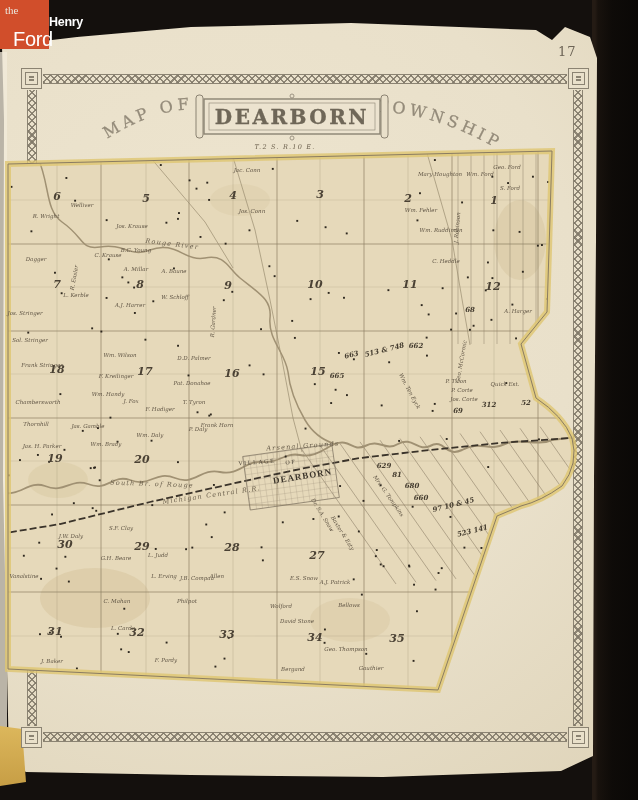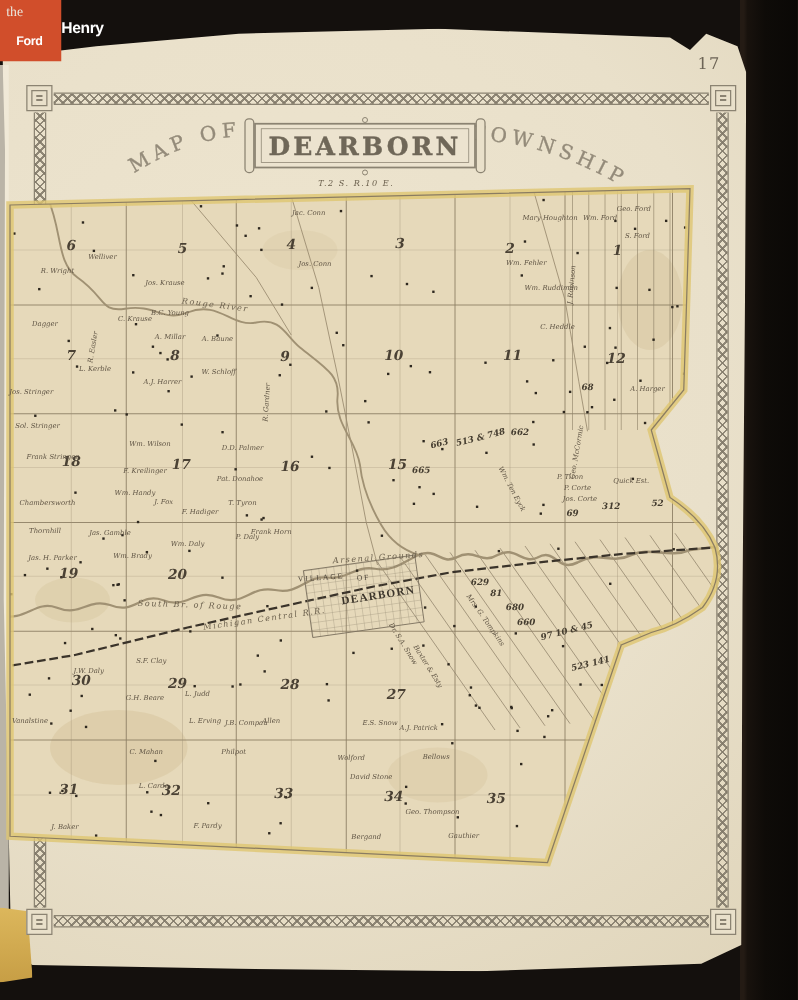--- a/index.html
+++ b/index.html
@@ -17,21 +17,21 @@
   .sliver{position:absolute;left:0;top:52px;width:7px;height:706px;background:#f1ebdb;opacity:.75;}
   .tape{position:absolute;left:0;top:726px;width:26px;height:60px;
     background:linear-gradient(180deg,#dcb75c,#c79e45);
     clip-path:polygon(0 0,22px 3px,26px 56px,0 60px);}
   
   .logo{position:absolute;left:0;top:0;width:49px;height:49px;background:#d14e2b;
         color:#fff;line-height:1;}
   .logo .the{position:absolute;left:5px;top:5px;font-family:"Liberation Serif",serif;
         font-size:11px;color:#eae6dc;}
   .logo .henry{position:absolute;left:13px;top:16px;font-weight:bold;font-size:12.5px;letter-spacing:-.3px;padding-left:36px;}
-  .logo .ford{position:absolute;left:13px;top:29px;font-weight:bold;font-size:10px;letter-spacing:-.3px;}
+  .logo .ford{position:absolute;left:13px;top:29px;font-weight:normal;font-size:20px;letter-spacing:-.3px;}
   
   .frame{position:absolute;left:27px;top:74px;width:556px;height:668px;}
   .band{position:absolute;background:
     repeating-linear-gradient(45deg,rgba(128,120,104,.85) 0 1.5px,transparent 1.5px 5px),
     repeating-linear-gradient(-45deg,rgba(128,120,104,.85) 0 1.5px,transparent 1.5px 5px);}
   .band.h{left:16px;right:16px;height:8px;border-top:1px solid #8b8372;border-bottom:1px solid #8b8372;}
   .band.top{top:0}.band.bot{bottom:0}
   .band.v{top:16px;bottom:16px;width:8px;border-left:1px solid #8b8372;border-right:1px solid #8b8372;}
   .band.lft{left:0}.band.rgt{right:0}
   .corner{position:absolute;width:19px;height:19px;border:1.5px solid #8b8372;background:#e9e0ca;}

